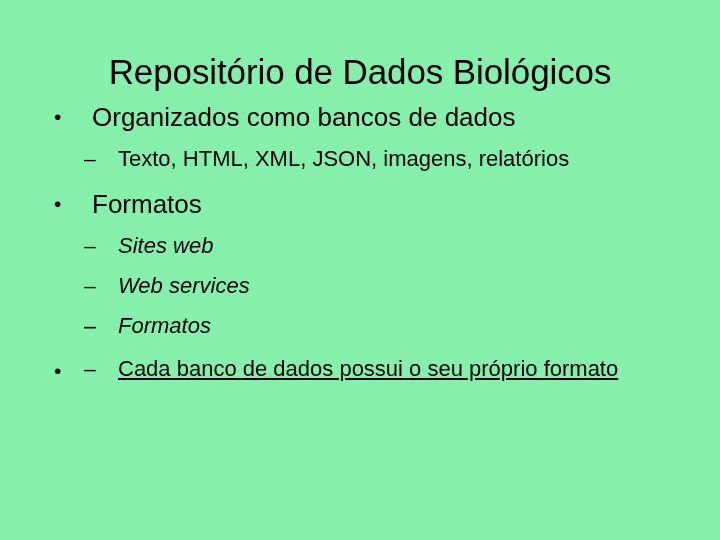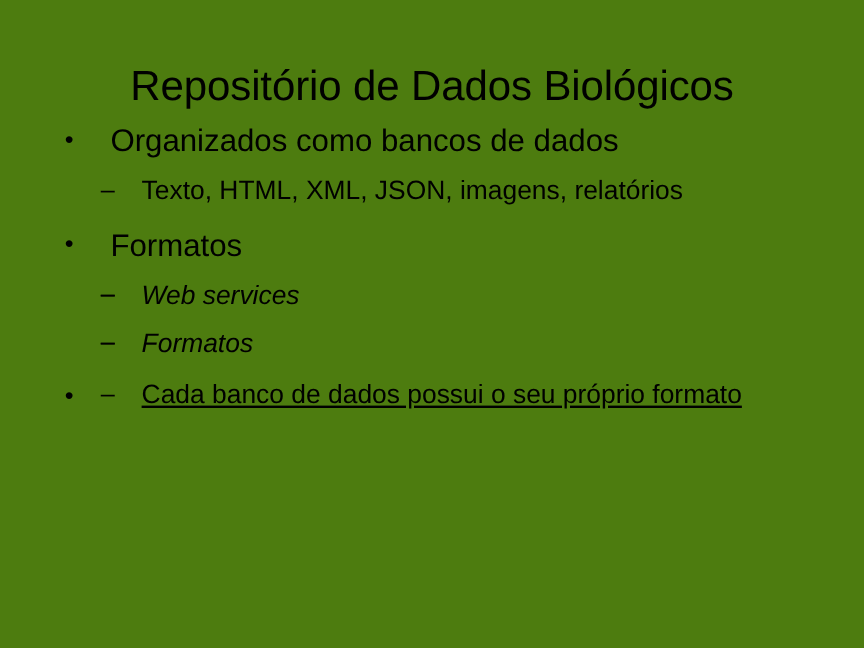--- a/index.html
+++ b/index.html
@@ -14,21 +14,21 @@
     overflow: hidden;
     font-family: "Liberation Sans", "DejaVu Sans", sans-serif;
     color: #000000;
     -webkit-font-smoothing: antialiased;
   }
 
   .slide {
     position: relative;
     width: 720px;
     height: 540px;
-    background: #4d7c0f;
+    background: #86efac;
     box-sizing: border-box;
   }
 
   
   .slide-title {
     position: absolute;
     left: 0;
     top: 28px;
     width: 720px;
     text-align: center;
@@ -128,20 +128,21 @@
     </div>
 
     <div class="block">
       <div class="l1 gap-after-l1">
         <span class="marker">•</span>
         <span class="txt">Formatos</span>
       </div>
 
       <div class="l2 italic gap-list-item">
         <span class="marker">–</span>
+        <span class="txt">Sites web</span>
       </div>
 
       <div class="l2 italic gap-list-item">
         <span class="marker">–</span>
         <span class="txt">Web services</span>
       </div>
 
       <div class="l2 gap-list-item">
         <span class="marker">–</span>
       </div>

